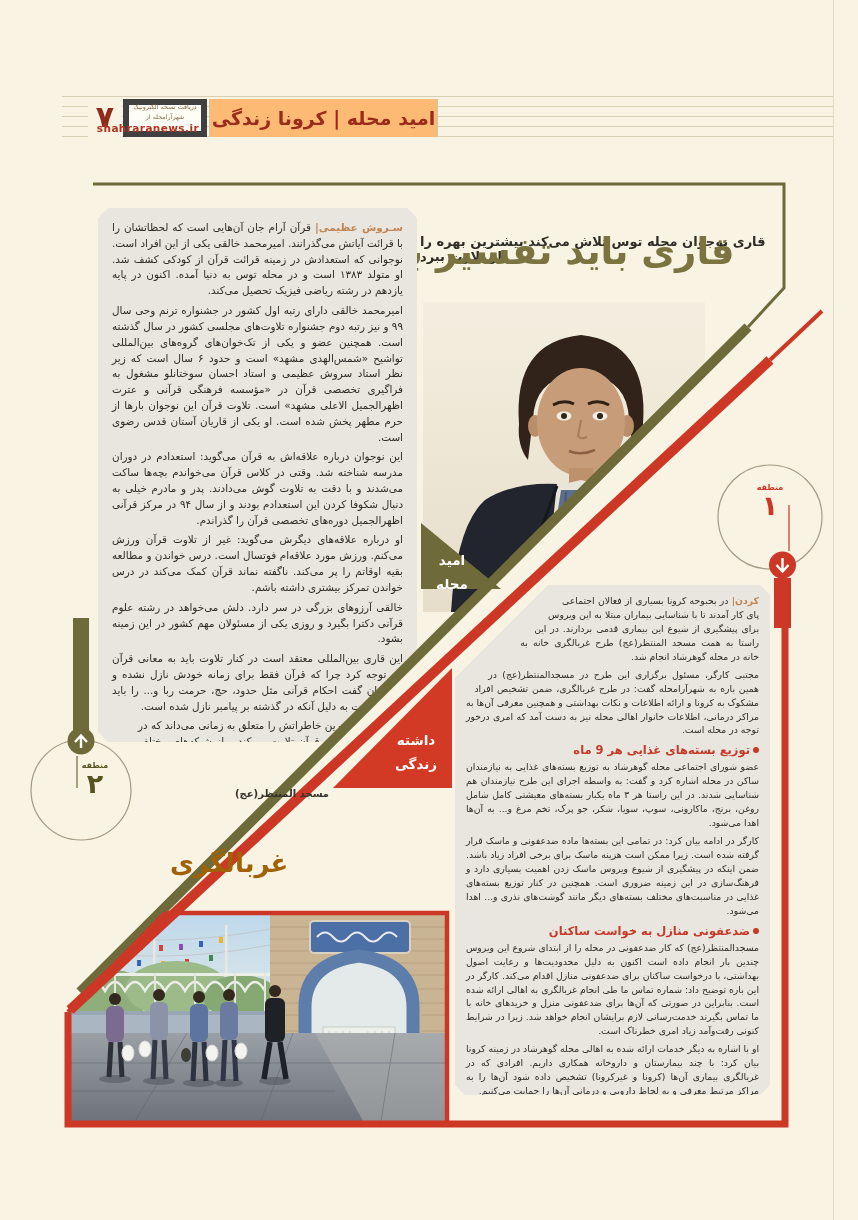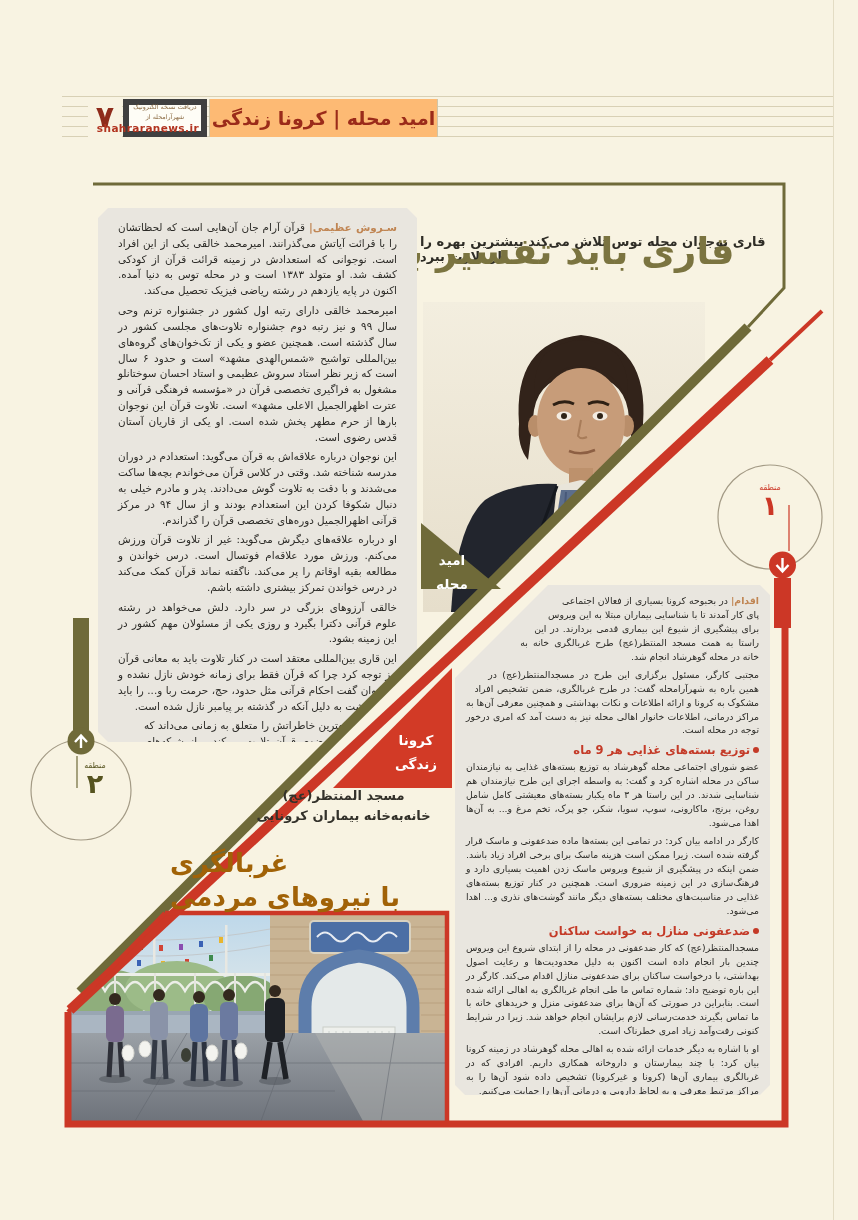--- a/index.html
+++ b/index.html
@@ -22,45 +22,45 @@
     border-left:1px solid #cfc5a9; border-right:1px solid #cfc5a9;
     color:#9b2b1a; font-size:19px; font-weight:bold; text-align:center; line-height:38px; }
 
   
   .kicker1 { left:420px; top:210px; width:352px; text-align:left; direction:rtl;
     font-size:13px; font-weight:bold; color:#2f2d26;margin-top:24px; }
   .headline1 { left:340px; top:224px; width:432px; text-align:left;
     font-size:37px; font-weight:bold; color:#7b7440; line-height:1.5; }
   .panel1 { left:98px; top:208px; width:319px; height:534px; background:#e9e6df; border-radius:10px;
     clip-path:polygon(10px 0, calc(100% - 10px) 0, 100% 10px, 100% 442px, 232px 100%, 10px 100%, 0 calc(100% - 10px), 0 10px);
-    padding:12px 20px; overflow:hidden; }
+    padding:12px 14px; overflow:hidden; }
   .panel1 p { font-size:10.4px; line-height:1.52; color:#2c2b27; text-align:justify; margin-bottom:4px; }
   .byline { color:#c08552; font-weight:bold; }
   .p-narrow1 { margin-left:26px; }
 
   
   .boyphoto { left:423px; top:302px; width:282px; height:310px;
     clip-path:polygon(0 0, 282px 0, 282px 63px, 35px 310px, 0 310px); }
   .mosquephoto { left:65px; top:915px; width:382px; height:206px;
     clip-path:polygon(100px 0, 382px 0, 382px 206px, 3px 206px, 3px 97px); }
 
   
   .overlay { left:0; top:0; width:858px; height:1220px; pointer-events:none; }
 
   
   .omid-label { left:421px; top:548px; width:62px; text-align:center; color:#fff;
     font-size:13.5px; font-weight:bold; line-height:1.8; }
   .corona-label { left:385px; top:729px; width:62px; text-align:center; color:#fff;
     font-size:13.5px; font-weight:bold; line-height:1.75; }
-  .kicker2 { left:235px; top:786px; width:217px; text-align:center;
-    font-size:13px; font-weight:bold; color:#33312a; line-height:1.5; }
+  .kicker2 { left:235px; top:786px; width:217px; text-align:left;
+    font-size:10px; font-weight:bold; color:#33312a; line-height:1.5; }
   .headline2 { left:170px; top:846px; width:282px; text-align:left;
     font-size:26px; font-weight:bold; color:#a16207; line-height:1.32; }
   .district { text-align:center; }
-  .district .word { font-size:8px; font-weight:normal; display:block; }
+  .district .word { font-size:8px; font-weight:bold; display:block; }
   .district .num { font-size:27px; font-weight:bold; display:block; line-height:1.05; }
   .d1 { left:735px; top:483px; width:70px; color:#cc3726; }
   .d1 .word{ color:#cc3726; } .d1 .num{ color:#cc3726; }
   .d2 { left:62px; top:761px; width:66px; }
   .d2 .word{ color:#56531f; } .d2 .num{ color:#56531f; }
 
   
   .panel2 { left:455px; top:585px; width:315px; height:510px; background:#e9e6df; border-radius:10px;
     clip-path:polygon(93px 0, calc(100% - 10px) 0, 100% 10px, 100% calc(100% - 10px), calc(100% - 10px) 100%, 10px 100%, 0 calc(100% - 10px), 0 93px);
     padding:9px 11px 10px 11px; overflow:hidden; }
@@ -212,21 +212,21 @@
           <ellipse cx="176" cy="136" rx="6" ry="8" fill="#f3f3ef" stroke="#d8d8d2"></ellipse>
         <circle cx="210" cy="76" r="6" fill="#33281e"></circle>
           <rect x="200" y="83" width="20" height="44" rx="6" fill="#1e2126"></rect>
           <path d="M205 127 L199 164 M215 127 L221 164" stroke="#1e2126" stroke-width="5.5"></path>
       </g>
     </svg>
   </div>
 
   <div class="abs panel2">
     <div class="chamfer-spacer"></div>
-    <p><span class="byline">اقدام|</span> <span>در بحبوحه کرونا بسیاری از فعالان اجتماعی پای کار آمدند تا با شناسایی بیماران مبتلا به این ویروس برای پیشگیری از شیوع این بیماری قدمی بردارند. در این راستا به همت مسجد المنتظر(عج) طرح غربالگری خانه به خانه در محله گوهرشاد انجام شد.</span></p>
+    <p><span class="byline">کردن|</span> <span>در بحبوحه کرونا بسیاری از فعالان اجتماعی پای کار آمدند تا با شناسایی بیماران مبتلا به این ویروس برای پیشگیری از شیوع این بیماری قدمی بردارند. در این راستا به همت مسجد المنتظر(عج) طرح غربالگری خانه به خانه در محله گوهرشاد انجام شد.</span></p>
     <p>مجتبی کارگر، مسئول برگزاری این طرح در مسجدالمنتظر(عج) در همین باره به شهرآرامحله گفت: در طرح غربالگری، ضمن تشخیص افراد مشکوک به کرونا و ارائه اطلاعات و نکات بهداشتی و همچنین معرفی آن‌ها به مراکز درمانی، اطلاعات خانوار اهالی محله نیز به دست آمد که امری درخور توجه در محله است.</p>
     <div class="p2head">
         <span class="dot"></span>
         <span>توزیع بسته‌های غذایی هر 9 ماه</span>
       </div>
     <p>عضو شورای اجتماعی محله گوهرشاد به توزیع بسته‌های غذایی به نیازمندان ساکن در محله اشاره کرد و گفت: به واسطه اجرای این طرح نیازمندان هم شناسایی شدند. در این راستا هر ۳ ماه یکبار بسته‌های معیشتی کامل شامل روغن، برنج، ماکارونی، سوپ، سویا، شکر، جو پرک، تخم مرغ و... به آن‌ها اهدا می‌شود.</p>
     <p>کارگر در ادامه بیان کرد: در تمامی این بسته‌ها ماده ضدعفونی و ماسک قرار گرفته شده است. زیرا ممکن است هزینه ماسک برای برخی افراد زیاد باشد. ضمن اینکه در پیشگیری از شیوع ویروس ماسک زدن اهمیت بسیاری دارد و فرهنگ‌سازی در این زمینه ضروری است. همچنین در کنار توزیع بسته‌های غذایی در مناسبت‌های مختلف بسته‌های دیگر مانند گوشت‌های نذری و... اهدا می‌شود.</p>
     <div class="p2head">
         <span class="dot"></span>
         <span>ضدعفونی منازل به خواست ساکنان</span>
@@ -263,31 +263,29 @@
     <polygon points="421,523 501,589 421,589" fill="#6f6a39"></polygon>
 
     <polygon points="452,668 452,788 333,788" fill="#d23a26"></polygon>
   </svg>
 
   <div class="abs omid-label">
     <div>امید</div>
     <div>محله</div>
   </div>
   <div class="abs corona-label">
-    <div>کرونا</div>
+    <div>داشته</div>
     <div>زندگی</div>
   </div>
 
   <div class="abs kicker2">
     <div>مسجد المنتظر(عج)</div>
-    <div>خانه‌به‌خانه بیماران کرونایی</div>
   </div>
   <div class="abs headline2">
     <div>غربالگری</div>
-    <div>با نیروهای مردمی</div>
   </div>
 
   <div class="abs district d1">
     <span class="word">منطقه</span>
     <span class="num">۱</span>
   </div>
   <div class="abs district d2">
     <span class="word">منطقه</span>
     <span class="num">۲</span>
   </div>

